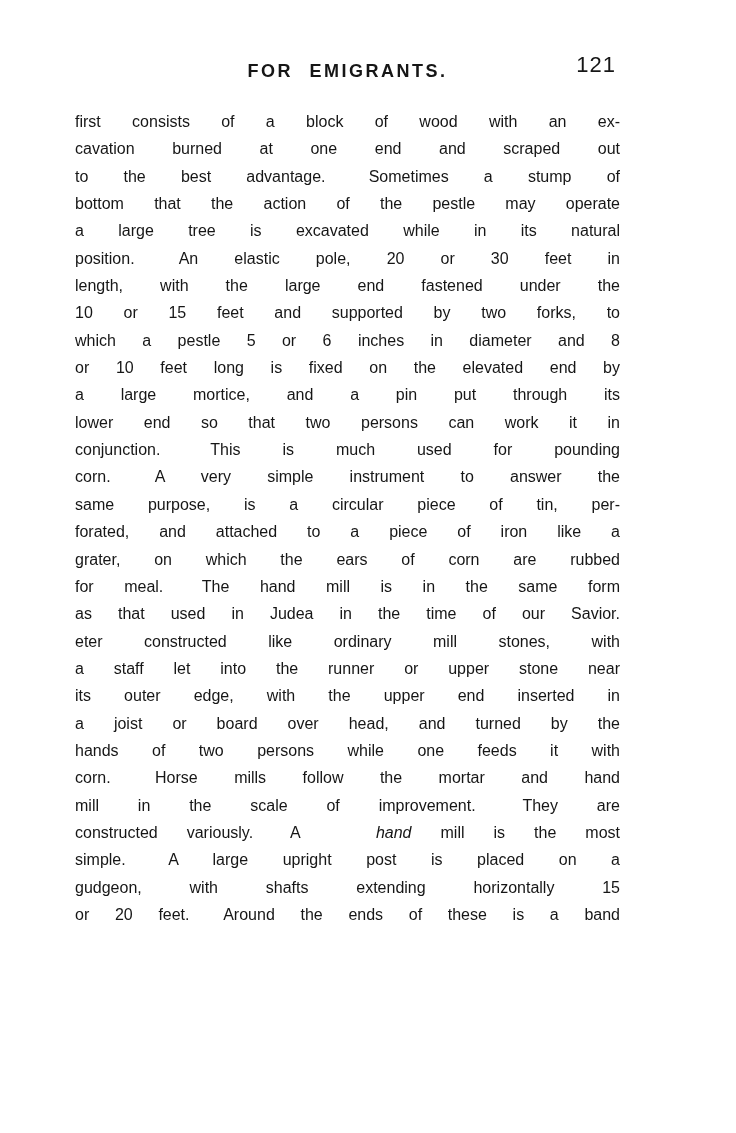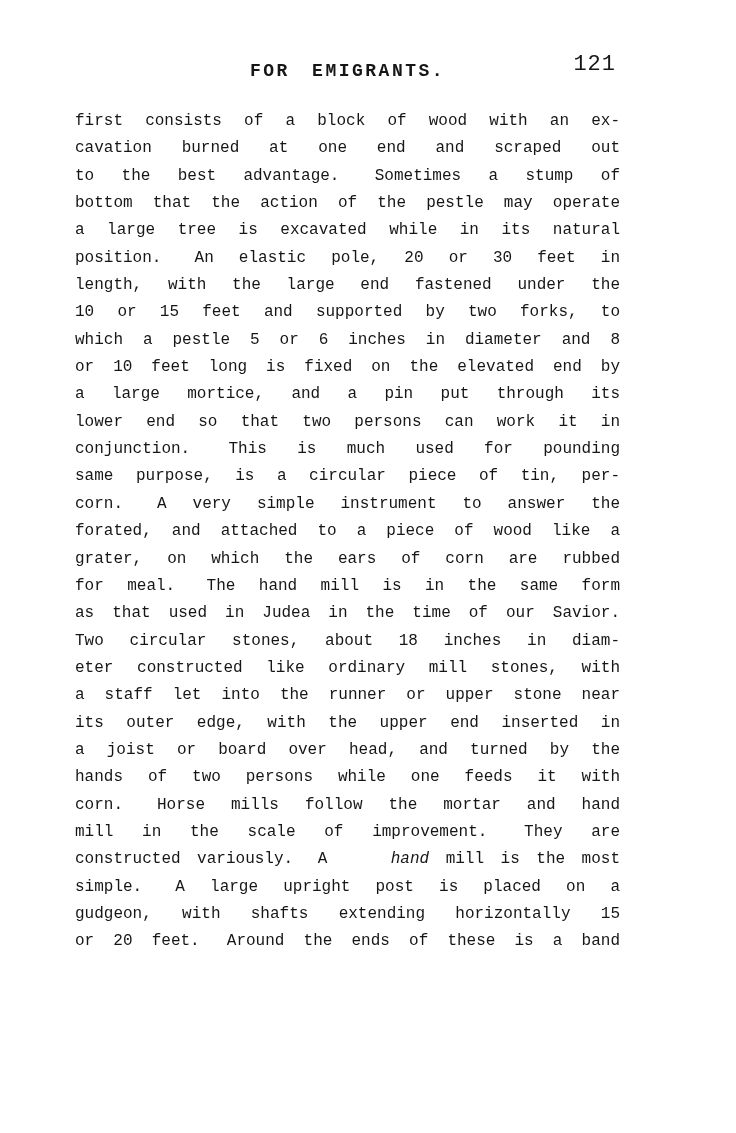--- a/index.html
+++ b/index.html
@@ -1,21 +1,21 @@
 <!DOCTYPE html>
 <html><head>
 <meta charset="utf-8">
 <style>
   html, body { margin: 0; padding: 0; background: #ffffff; }
   .page {
     position: relative;
     width: 736px;
     height: 1133px;
     background: #ffffff;
-    font-family: Liberation Mono, monospace;
+    font-family: Liberation Sans, sans-serif;
     color: #161616;
     overflow: hidden;
   }
   .header {
     position: absolute;
     top: 56px;
     left: 75px;
     width: 545px;
     height: 34px;
   }
@@ -67,27 +67,26 @@
       <div class="line"><span>bottom that the action of the pestle may operate</span></div>
       <div class="line"><span>a large tree is excavated while in its natural</span></div>
       <div class="line"><span>position.  An elastic pole, 20 or 30 feet in</span></div>
       <div class="line"><span>length, with the large end fastened under the</span></div>
       <div class="line"><span>10 or 15 feet and supported by two forks, to</span></div>
       <div class="line"><span>which a pestle 5 or 6 inches in diameter and 8</span></div>
       <div class="line"><span>or 10 feet long is fixed on the elevated end by</span></div>
       <div class="line"><span>a large mortice, and a pin put through its</span></div>
       <div class="line"><span>lower end so that two persons can work it in</span></div>
       <div class="line"><span>conjunction.  This is much used for pounding</span></div>
+      <div class="line"><span>corn.  A very simple instrument to answer the</span></div>
       <div class="line"><span>same purpose, is a circular piece of tin, per-</span></div>
-      <div class="line"><span>corn.  A very simple instrument to answer the</span></div>
-      <div class="line"><span>forated, and attached to a piece of wood like a</span></div>
+      <div class="line"><span>forated, and attached to a piece of iron like a</span></div>
       <div class="line"><span>grater, on which the ears of corn are rubbed</span></div>
       <div class="line"><span>for meal.  The hand mill is in the same form</span></div>
       <div class="line"><span>as that used in Judea in the time of our Savior.</span></div>
-      <div class="line"><span>Two circular stones, about 18 inches in diam-</span></div>
       <div class="line"><span>eter constructed like ordinary mill stones, with</span></div>
       <div class="line"><span>a staff let into the runner or upper stone near</span></div>
       <div class="line"><span>its outer edge, with the upper end inserted in</span></div>
       <div class="line"><span>a joist or board over head, and turned by the</span></div>
       <div class="line"><span>hands of two persons while one feeds it with</span></div>
       <div class="line"><span>corn.  Horse mills follow the mortar and hand</span></div>
       <div class="line"><span>mill in the scale of improvement.  They are</span></div>
       <div class="line"><span>constructed variously.  A </span><span class="it">hand</span><span> mill is the most</span></div>
       <div class="line"><span>simple.  A large upright post is placed on a</span></div>
       <div class="line"><span>gudgeon, with shafts extending horizontally 15</span></div>

